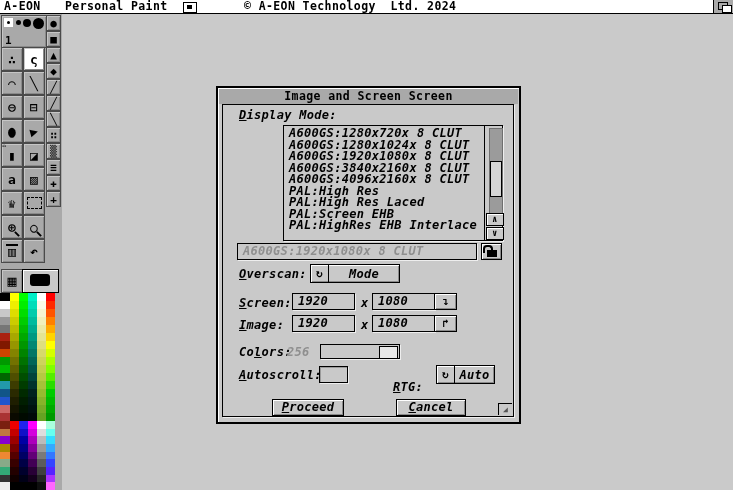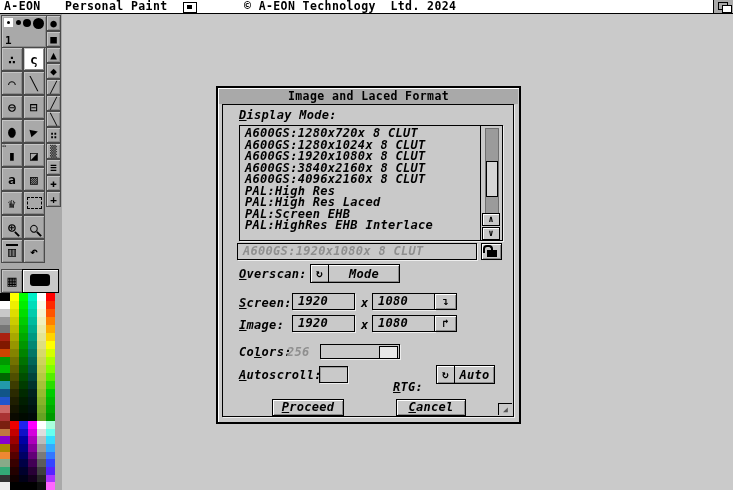--- a/index.html
+++ b/index.html
@@ -65,21 +65,21 @@
   .lbl{position:absolute;font-size:12px;line-height:13px;color:#000;letter-spacing:.3px;white-space:pre;}
   .ul{text-decoration:underline;}
   .dis{color:#8f8f8f;}
 
   .raised{border:1px solid #000;background:#c9c9c9;box-shadow:inset 1px 1px 0 #fff,inset -1px -1px 0 #8a8a8a;}
   .field{border:1px solid #000;background:#c9c9c9;box-shadow:1px 1px 0 #eee;}
 
   
   #listbox{position:absolute;left:16px;top:20px;width:264px;height:116px;display:flex;}
   #modelist{width:242px;height:100%;box-sizing:border-box;border:1px solid #000;box-shadow:1px 1px 0 #eee;
-            background:#c9c9c9;padding:2px 0 0 5px;overflow:hidden;}
+            background:#c9c9c9;padding:2px 0 0 5px;overflow:hidden;margin-left:44px;}
   .mode{font-size:12px;line-height:11.5px;letter-spacing:.3px;color:#000;white-space:pre;}
   #scrollcol{width:22px;height:100%;box-sizing:border-box;border:1px solid #000;border-left:none;
              box-shadow:1px 1px 0 #eee;position:relative;background:#c9c9c9;}
   #scrolltrack{position:absolute;left:4px;top:2px;width:12px;height:84px;background:#9b9b9b;
                border:1px solid #6f6f6f;}
   #scrollthumb{position:absolute;left:0px;top:32px;width:10px;height:34px;background:#d6d6d6;border:1px solid #000;}
   .scrarrow{position:absolute;left:1px;width:18px;height:13px;box-sizing:border-box;border:1px solid #000;
             background:#c9c9c9;box-shadow:inset 1px 1px 0 #fff;
             font-size:9px;line-height:11px;text-align:center;color:#000;}
   #scrup{bottom:14px;} #scrdn{bottom:0px;}
@@ -407,21 +407,21 @@
         <div class="pc" data-name="palette-color" style="height: 7.67px; background: rgb(51, 119, 255);"></div>
         <div class="pc" data-name="palette-color" style="height: 7.67px; background: rgb(51, 68, 255);"></div>
         <div class="pc" data-name="palette-color" style="height: 7.67px; background: rgb(85, 34, 255);"></div>
         <div class="pc" data-name="palette-color" style="height: 7.67px; background: rgb(170, 51, 255);"></div>
         <div class="pc" data-name="palette-color" style="height: 7.67px; background: rgb(255, 102, 255);"></div>
       </div>
     </div>
 </div>
 
 <div id="dialog" data-name="image-screen-format-dialog">
-  <div id="dlgtitle" data-name="dialog-title">Image and Laced Format</div>
+  <div id="dlgtitle" data-name="dialog-title">Image and Screen Screen</div>
   <div id="dlgpanel" data-name="dialog-panel">
 
     <span class="lbl" style="left:16px;top:4px" data-name="display-mode-label"><span class="ul">D</span>isplay Mode:</span>
 
     <div id="listbox" data-name="display-mode-listbox">
       <div id="modelist" data-name="display-mode-list">
           <div class="mode" data-name="display-mode-option">A600GS:1280x720x 8 CLUT</div>
           <div class="mode" data-name="display-mode-option">A600GS:1280x1024x 8 CLUT</div>
           <div class="mode" data-name="display-mode-option">A600GS:1920x1080x 8 CLUT</div>
           <div class="mode" data-name="display-mode-option">A600GS:3840x2160x 8 CLUT</div>

